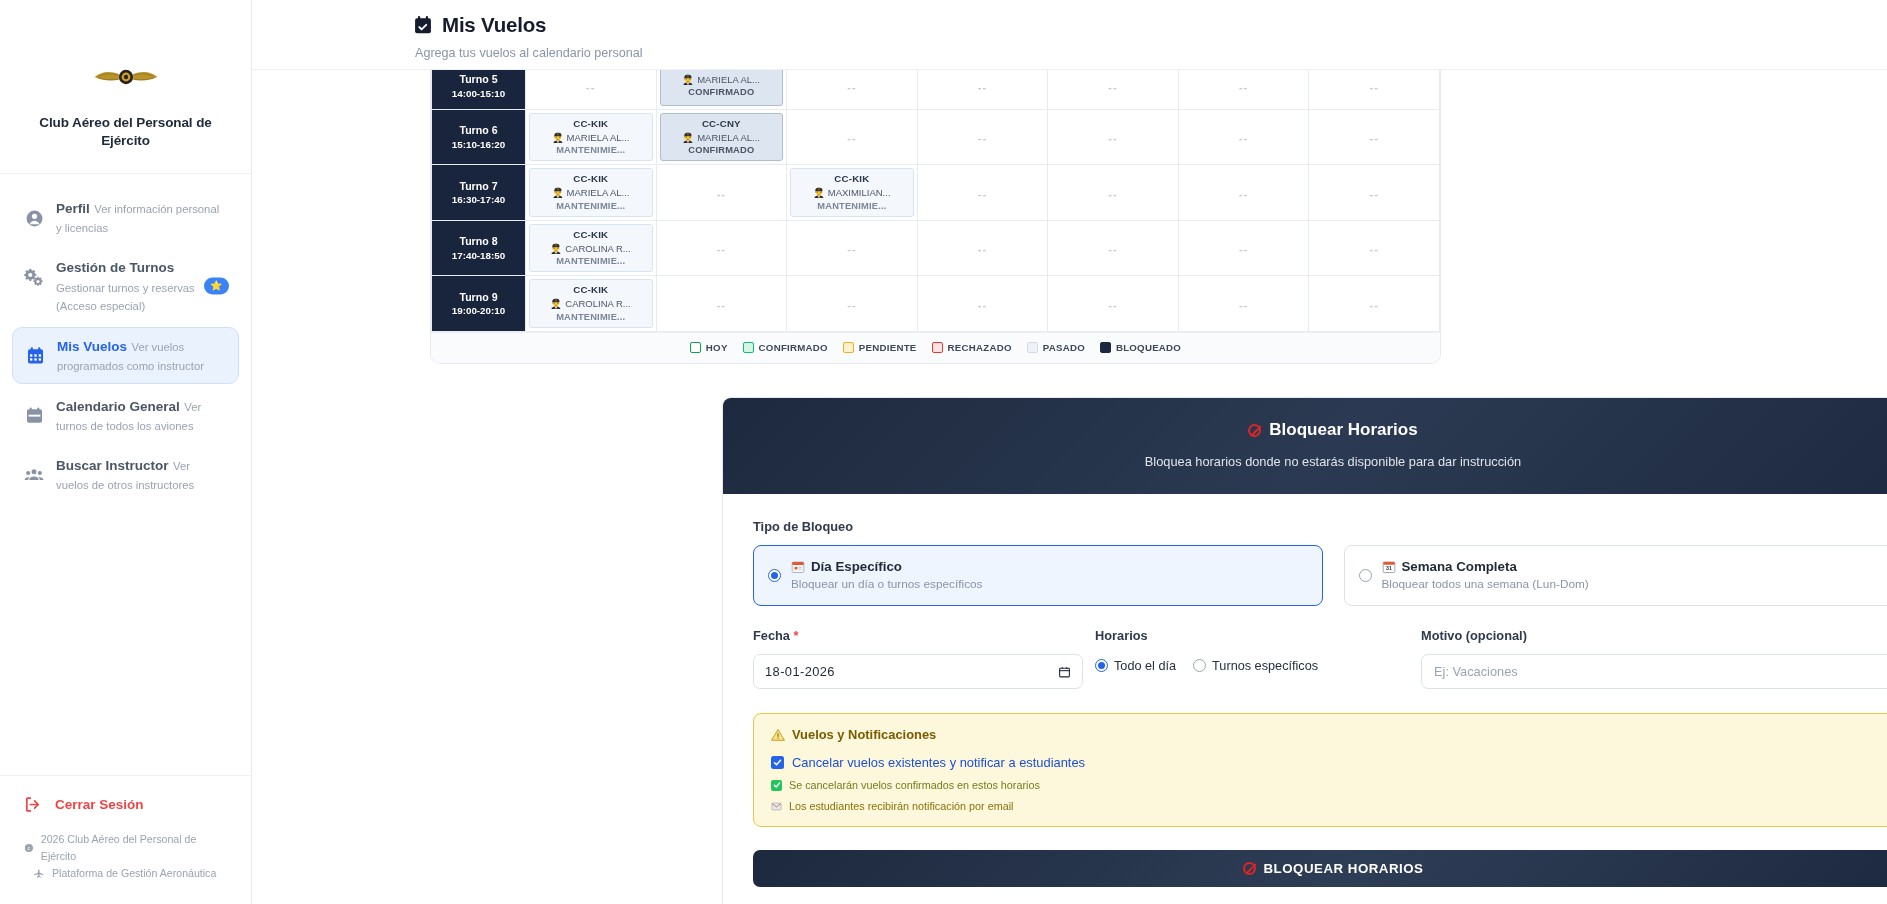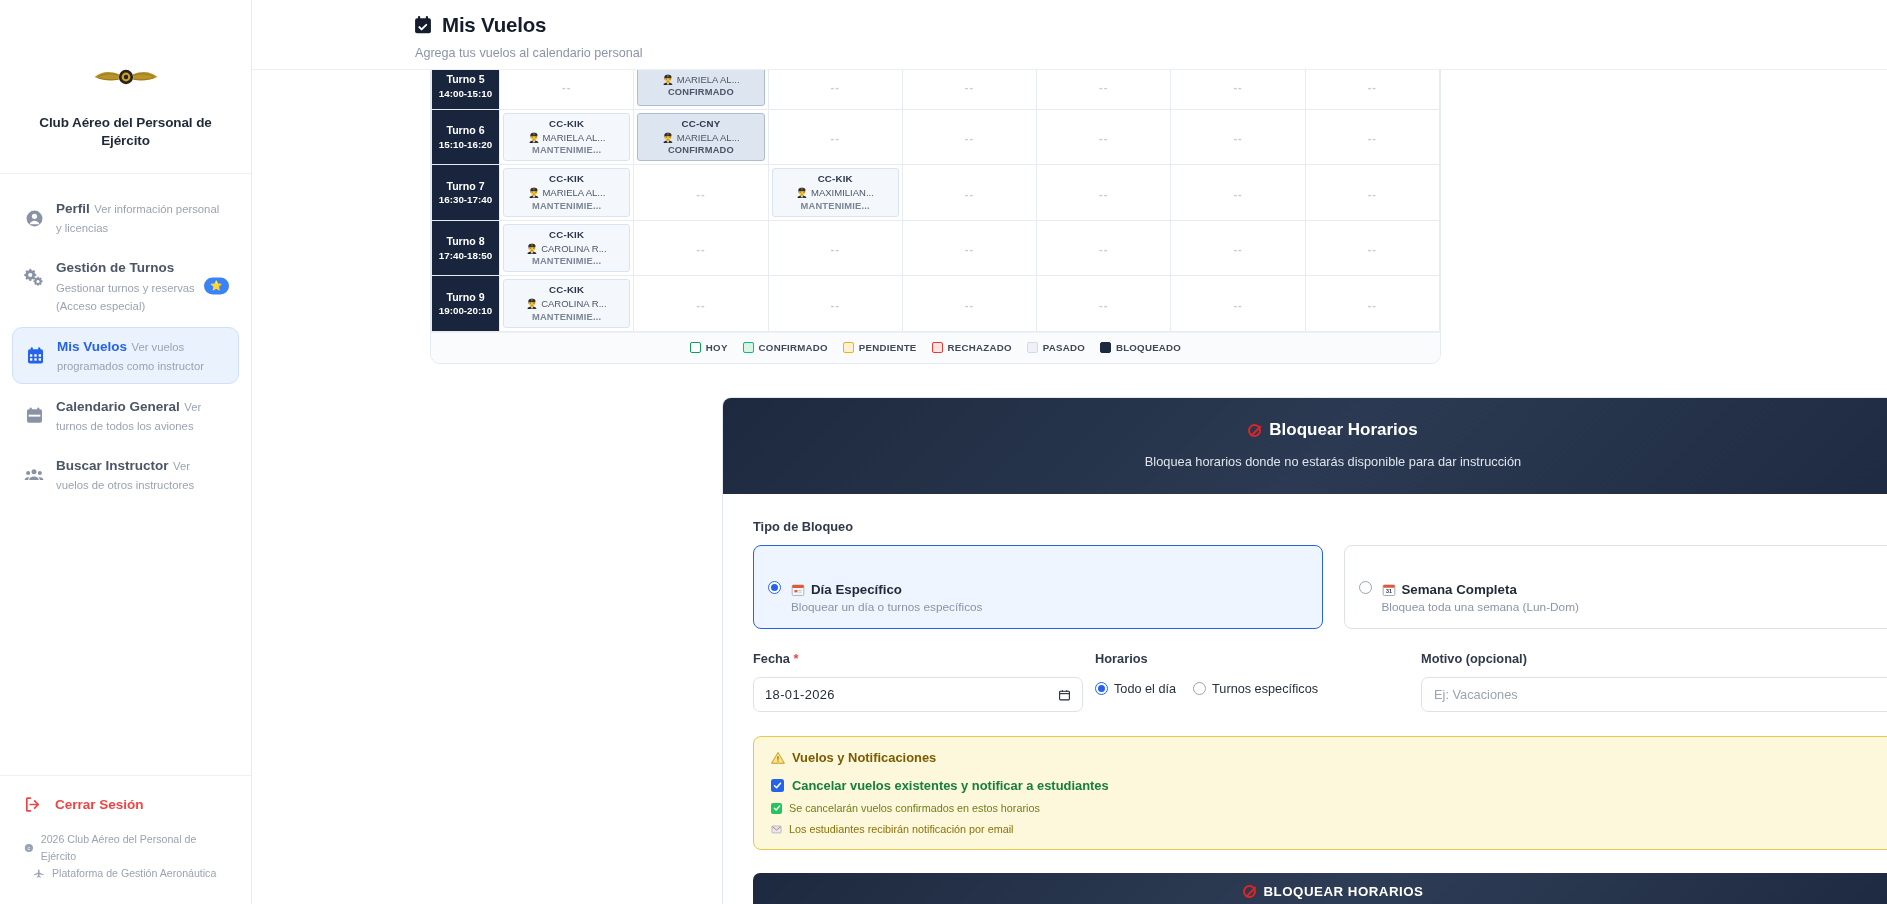--- a/index.html
+++ b/index.html
@@ -87,21 +87,21 @@
 
   
   .cal-card {
     position: absolute; left: 178px; top: 61px; width: 1011px;
     background: #ffffff; border: 1px solid #e6e9ef;
     border-radius: 0 0 10px 10px; overflow: hidden;
   }
   table.cal { border-collapse: collapse; width: 100%; table-layout: fixed; }
   table.cal td { border: 1px solid #e7ebf2; vertical-align: middle; height: 46px; padding: 3px 3px; }
   td.turno {
-    width: 68px; background: #18253c; color: #ffffff; text-align: center;
+    width: 94px; background: #18253c; color: #ffffff; text-align: center;
     border: 1px solid #24324c;
   }
   td.turno .tn { font-size: 10.6px; font-weight: 700; line-height: 1.35; }
   td.turno .tt { font-size: 9.8px; font-weight: 700; line-height: 1.35; }
   td.cell { text-align: center; }
   .empty { color: #c3cbd8; font-size: 11px; font-weight: 700; letter-spacing: 1px;}
   .evt {
     border-radius: 3px; padding: 3px 2px; font-size: 9.6px; line-height: 1.42;
     display: flex; flex-direction: column; gap: 0px; align-items: center;
     min-height: 40px; justify-content: center;
@@ -147,21 +147,21 @@
   }
   .radio-card.sel { border-color: #2563eb; background: #eef5ff; }
   .rdo {
     flex: 0 0 13px; width: 13px; height: 13px; border-radius: 50%;
     border: 1.5px solid #9aa3b2; background: #fff; position: relative;
   }
   .rdo.on { border-color: #2563eb; }
   .rdo.on::after {
     content: ""; position: absolute; inset: 2px; border-radius: 50%; background: #2563eb;
   }
-  .rc-t1 { font-size: 13.3px; font-weight: 700; color: #1f2937; display: flex; gap: 6px; align-items: center; margin-top: 23px; }
+  .rc-t1 { font-size: 13.3px; font-weight: 700; color: #1f2937; display: flex; gap: 6px; align-items: center; }
   .rc-t2 { font-size: 11.8px; color: #8a94a8; margin-top: 3px; }
 
   .grid3 { display: flex; gap: 0; margin-top: 22px; }
   .col-fecha { width: 330px; }
   .col-horarios { width: 330px; padding-left: 12px; }
   .col-motivo { flex: 1 1 auto; padding-left: 8px; }
 
   .date-input {
     width: 100%; height: 35px; border: 1.5px solid #dde2ea; border-radius: 7px;
     background: #ffffff; display: flex; align-items: center;
@@ -186,21 +186,21 @@
     display: flex; align-items: center; gap: 7px;
   }
   .warn-check {
     display: flex; align-items: center; gap: 8px; margin-top: 13px; cursor: pointer;
   }
   .cbx {
     width: 13px; height: 13px; border-radius: 2.5px; background: #2563eb;
     display: flex; align-items: center; justify-content: center; flex: 0 0 13px;
   }
   .cbx svg { width: 9px; height: 9px; }
-  .warn-check .lbl { font-size: 12.9px; font-weight: 700; color: #15803d; }
+  .warn-check .lbl { font-size: 12.9px; font-weight: 400; color: #1d4ed8; }
   .warn-note { display: flex; align-items: center; gap: 7px; margin-top: 9px; font-size: 10.8px; color: #8a7208; }
   .warn-note.green { color: #6f7f1a; }
   .warn-note .g { width: 11px; height: 11px; background: #22c55e; border-radius: 2px; display:flex; align-items:center; justify-content:center;}
   .warn-note .g svg { width: 8px; height: 8px; }
 
   .submit {
     margin-top: 23px; width: 100%; height: 37px; border-radius: 7px;
     background: linear-gradient(135deg, #1d293e 0%, #2e3d56 52%, #1d2940 100%);
     color: #ffffff; font-size: 13.3px; font-weight: 700; letter-spacing: .5px;
     display: flex; align-items: center; justify-content: center; gap: 8px;
@@ -541,21 +541,21 @@
               <span class="rdo"></span>
               <span>
                 <span class="rc-t1">
                   <svg width="14" height="14" viewBox="0 0 24 24">
                     <rect x="2" y="3.5" width="20" height="18" rx="2" fill="#ffffff" stroke="#8b93a1" stroke-width="1.4"></rect>
                     <rect x="2" y="3.5" width="20" height="4.5" rx="2" fill="#e05a33"></rect>
                     <text x="12" y="17.5" font-size="9" font-family="Liberation Sans" text-anchor="middle" fill="#2b3648">31</text>
                   </svg>
                   <span>Semana Completa</span>
                 </span>
-                <span class="rc-t2">Bloquea toda una semana (Lun-Dom)</span>
+                <span class="rc-t2">Bloquear todos una semana (Lun-Dom)</span>
               </span>
             </div>
           </div>
 
           <div class="grid3">
             <div class="col-fecha">
               <div class="fld-label">
                 <span>Fecha</span>
                 <span class="req">*</span>
               </div>

